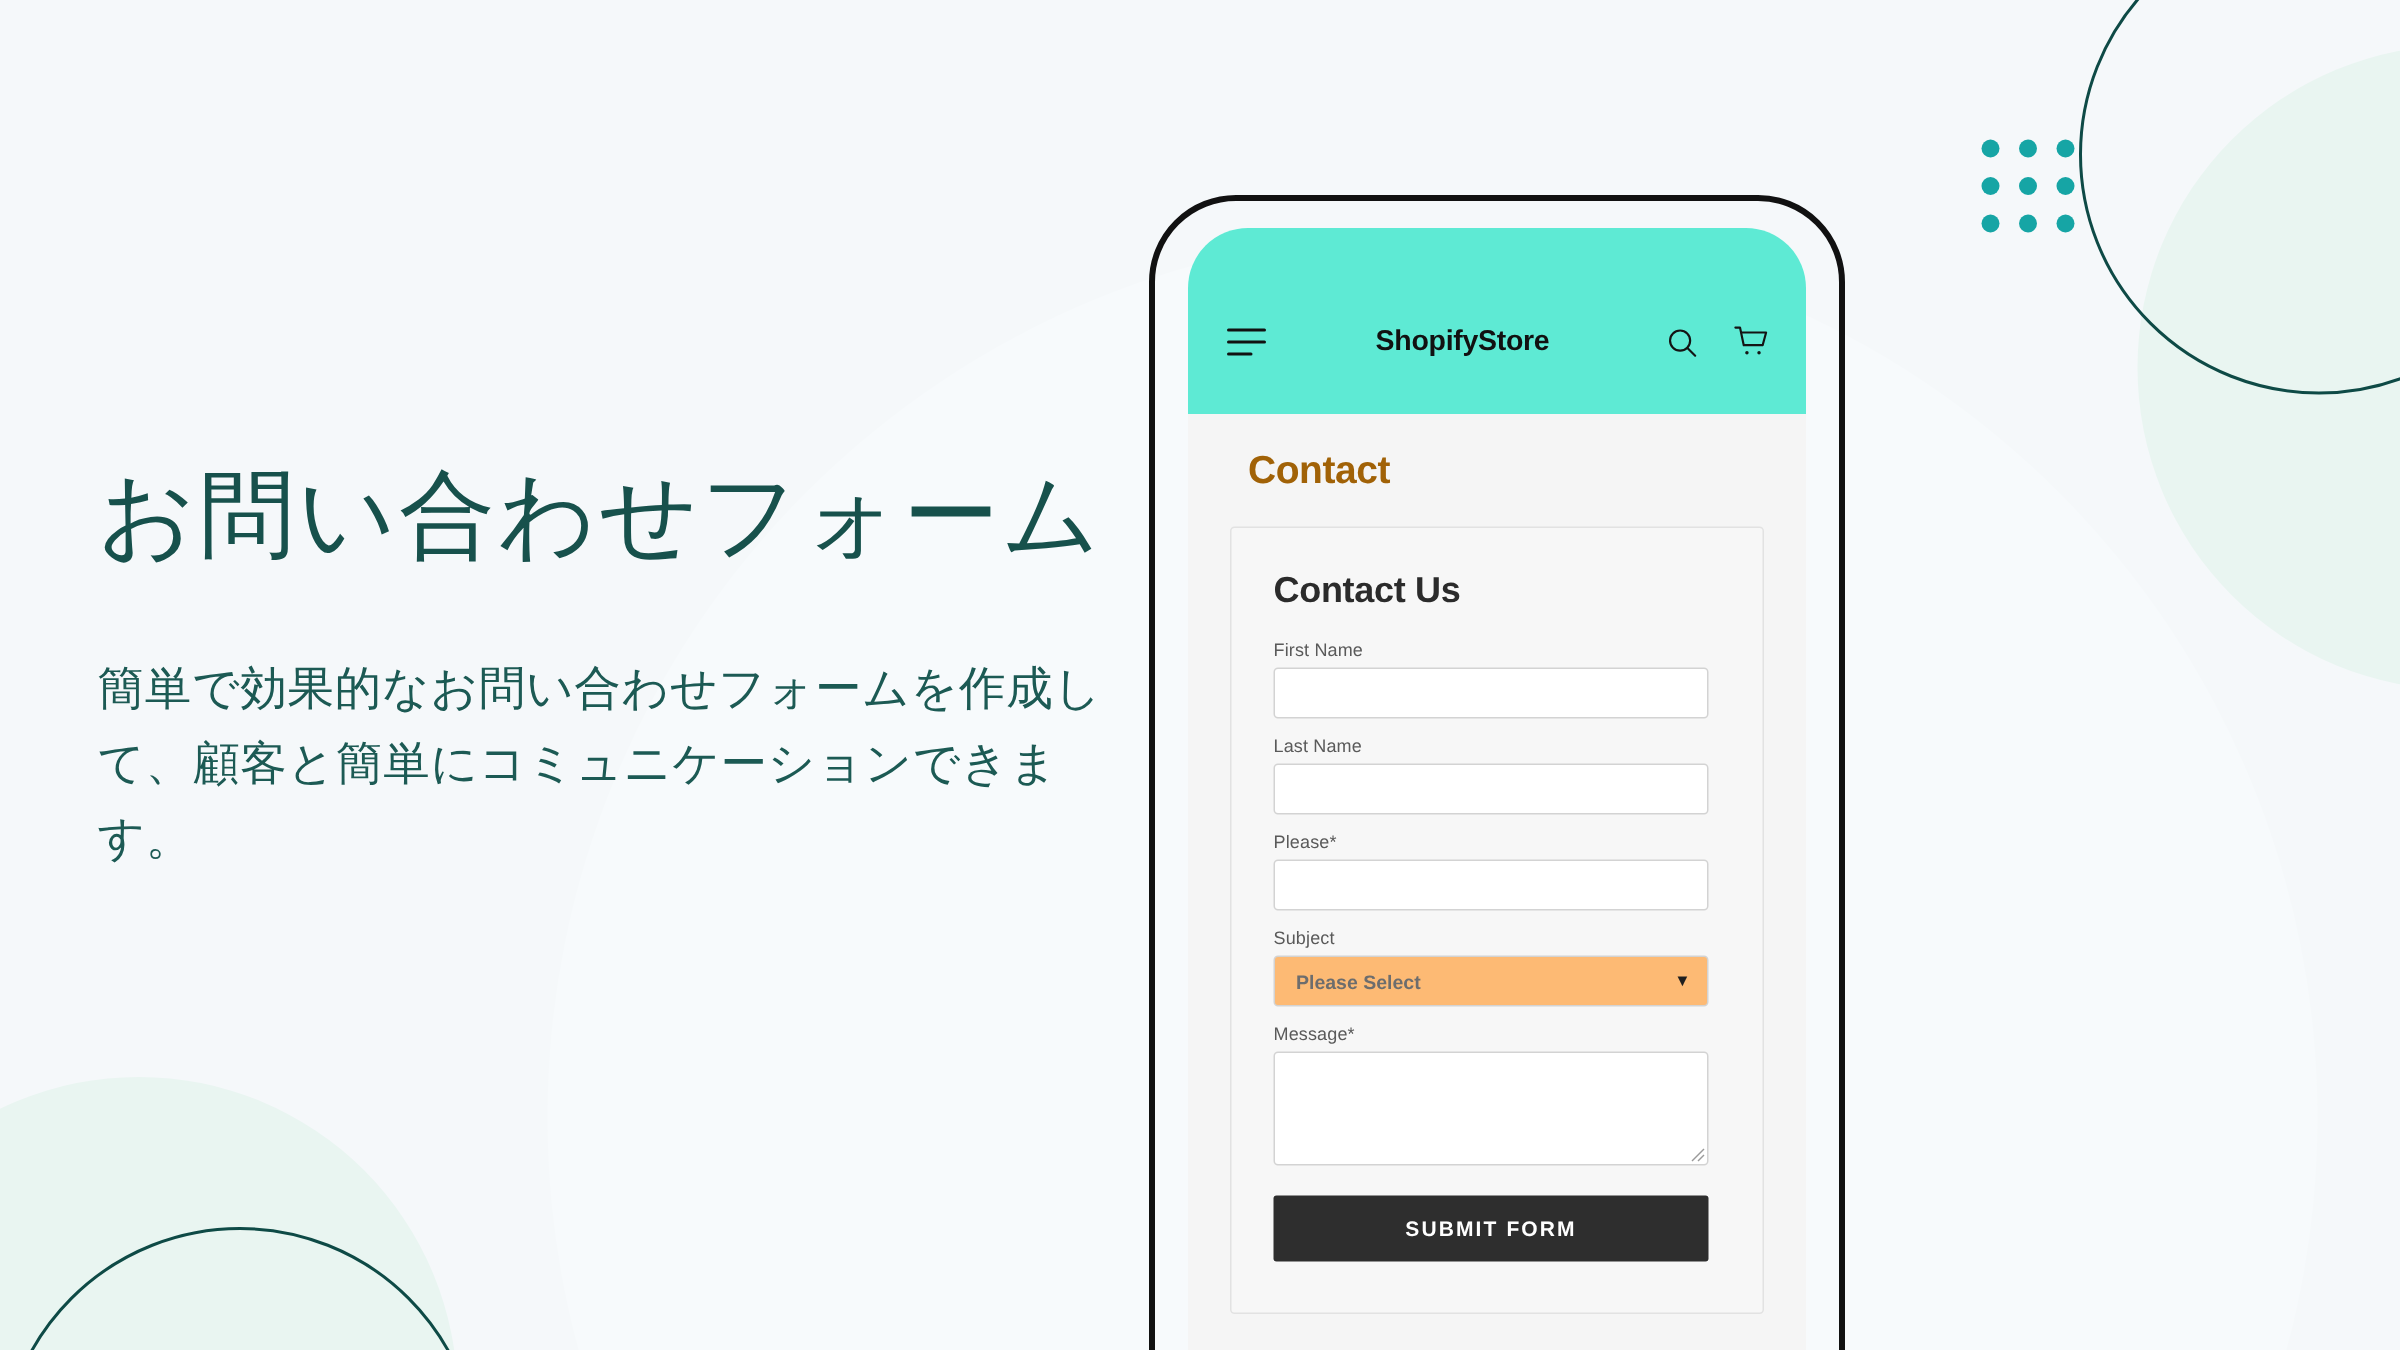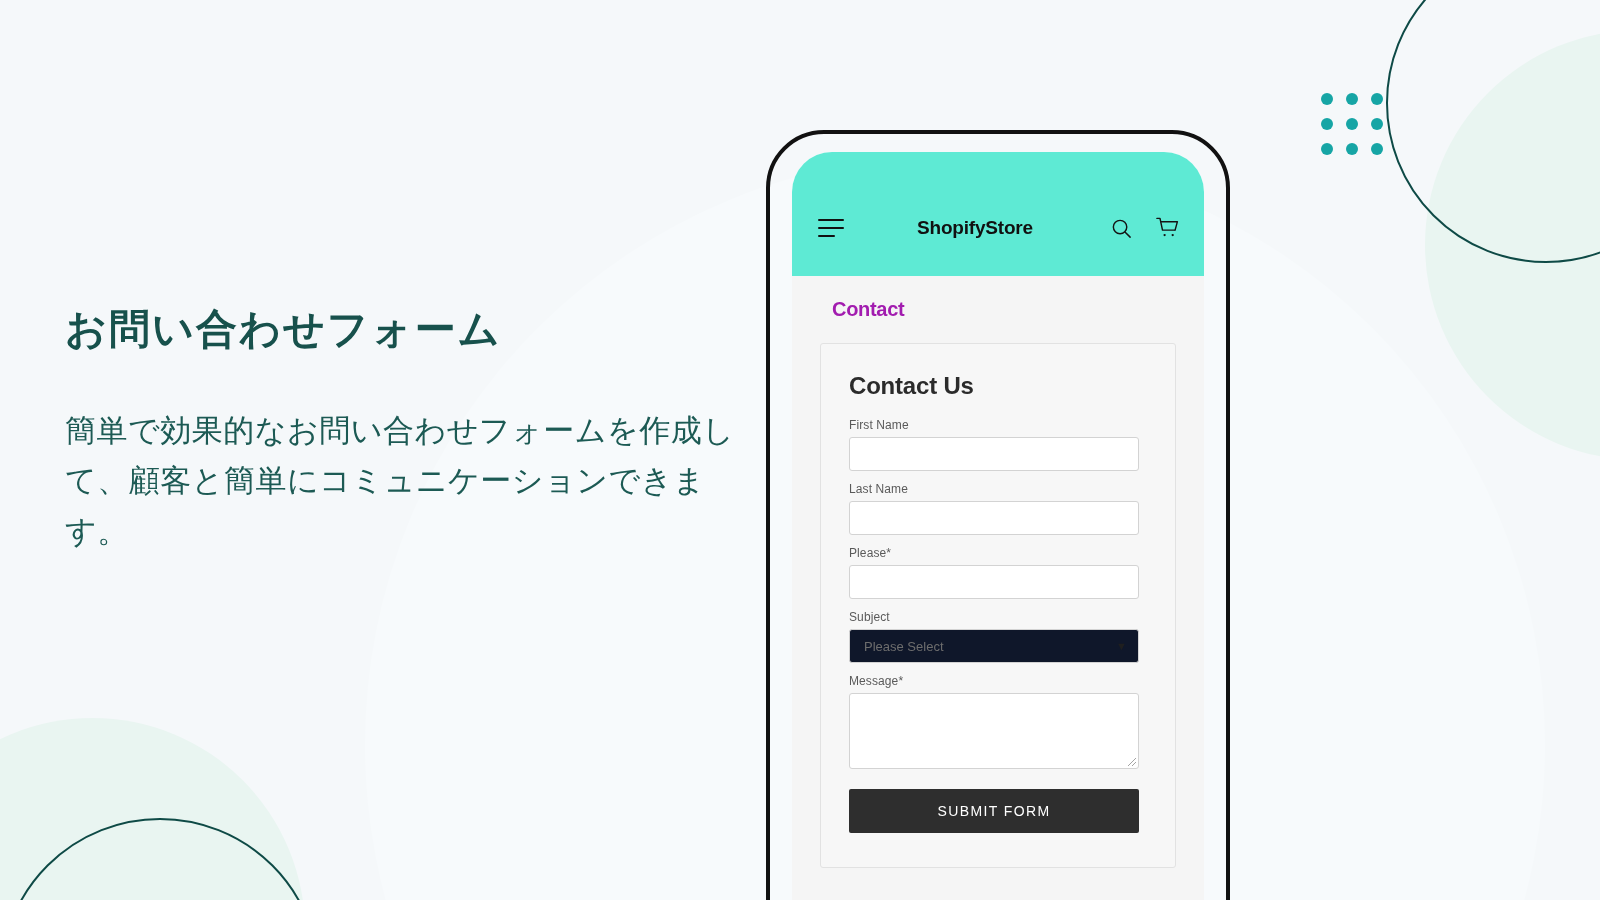--- a/index.html
+++ b/index.html
@@ -95,23 +95,23 @@
 
   
   .hero {
     position: absolute;
     left: 65px;
     top: 305px;
     width: 690px;
   }
   .hero-title {
     margin: 0;
-    font-size: 41px;
+    font-size: 64px;
     line-height: 1.2;
-    font-weight: 700;
+    font-weight: 400;
     letter-spacing: 2px;
     color: #17514c;
     white-space: nowrap;
   }
   .hero-sub {
     margin: 0;
     padding-top: 52px;
     font-size: 31px;
     line-height: 1.62;
     font-weight: 400;
@@ -208,23 +208,23 @@
 
   
   .page-body {
     background: #f5f5f5;
     min-height: 660px;
     padding: 22px 0 0 0;
   }
   .page-title {
     margin: 0;
     padding: 0 0 22px 40px;
-    font-size: 20px;
+    font-size: 26px;
     font-weight: 700;
-    color: #a21caf;
+    color: #a16207;
     letter-spacing: -0.3px;
   }
 
   .form-card {
     margin: 0 28px;
     background: #f7f7f7;
     border: 1px solid #e2e2e2;
     border-radius: 3px;
     padding: 28px 36px 34px 28px;
     box-sizing: border-box;
@@ -257,28 +257,29 @@
     padding: 0 10px;
     font-family: inherit;
     outline: none;
   }
   .select-wrap { position: relative; }
   .select-input {
     display: flex;
     align-items: center;
     width: 100%;
     height: 34px;
-    background: #0f172a;
+    background: #fdba74;
     border: 1px solid #d3d3d3;
     border-radius: 3px;
     box-sizing: border-box;
     font-size: 13px;
     color: #6d6d6d;
     padding: 0 28px 0 14px;
     cursor: pointer;
+    font-weight: bold;
   }
   .caret {
     position: absolute;
     right: 12px;
     top: 50%;
     transform: translateY(-50%);
     font-size: 11px;
     color: #1f1f1f;
     pointer-events: none;
   }
@@ -309,21 +310,21 @@
     display: block;
     width: 100%;
     margin-top: 20px;
     height: 44px;
     background: #2e2e2e;
     color: #ffffff;
     border: none;
     border-radius: 2px;
     font-family: inherit;
     font-size: 14px;
-    font-weight: 400;
+    font-weight: 700;
     letter-spacing: 1.4px;
     cursor: pointer;
   }
 </style>
 </head>
 <body>
 
 <div id="stage">
 
   <div class="bg-layer">

